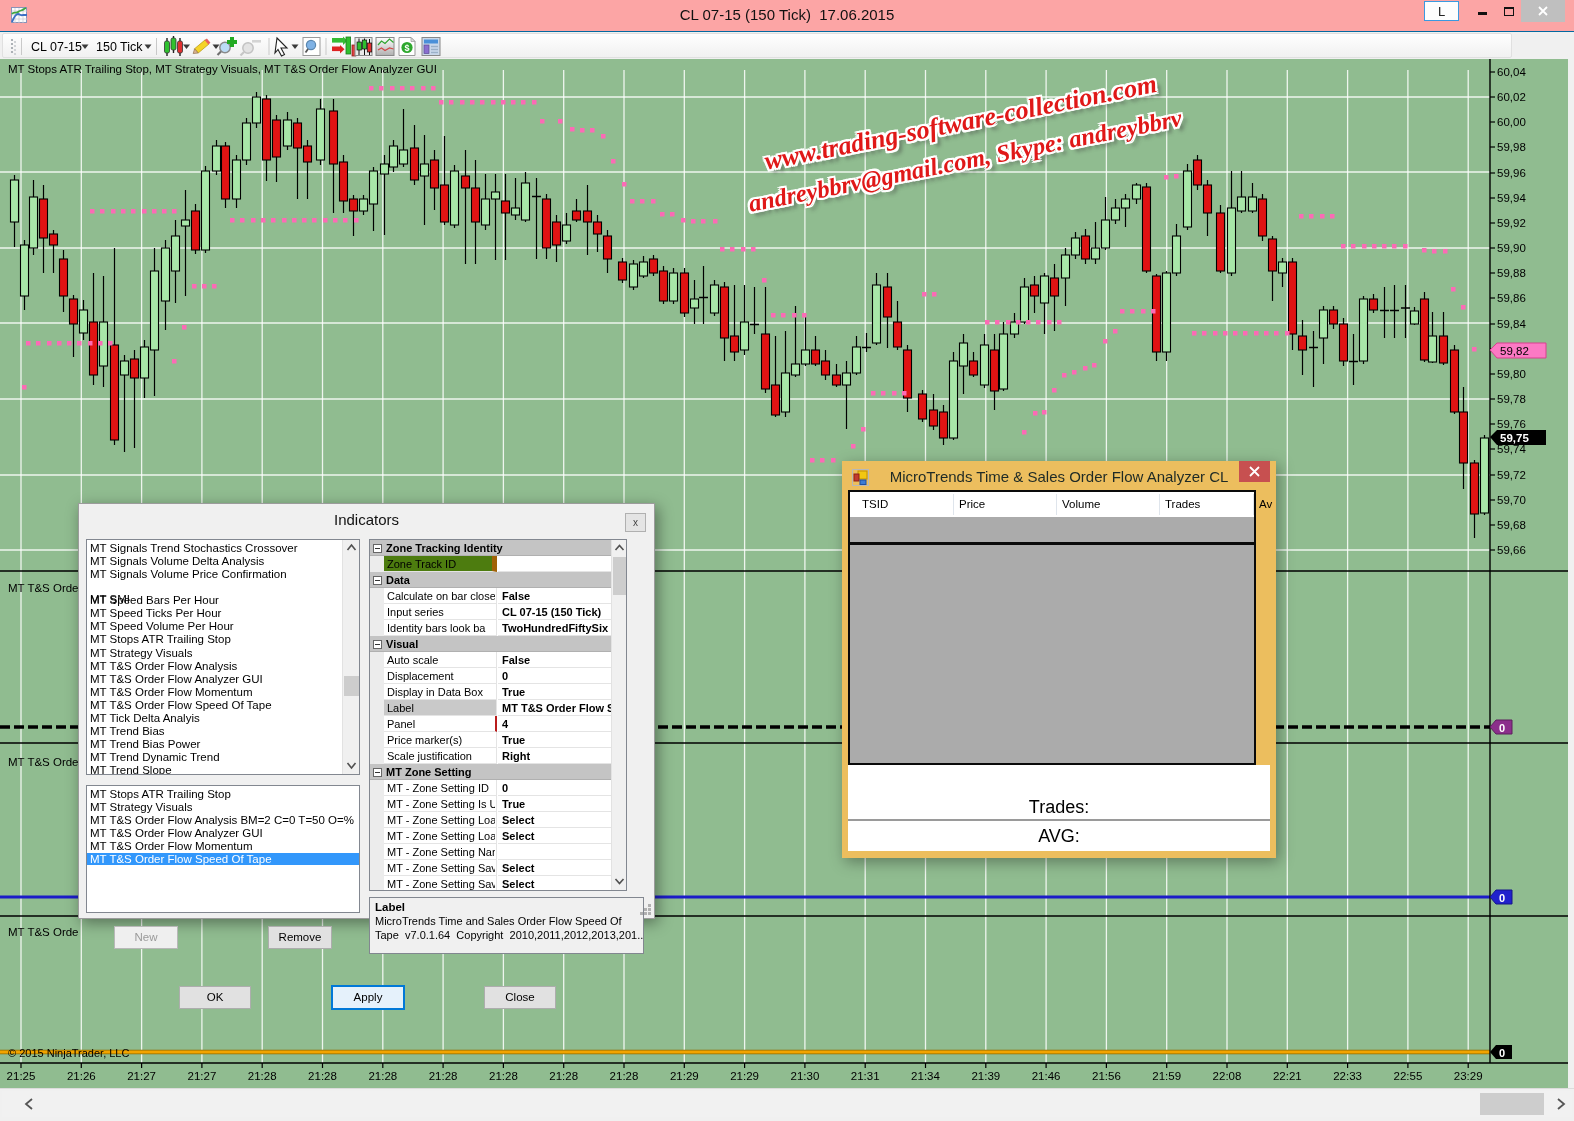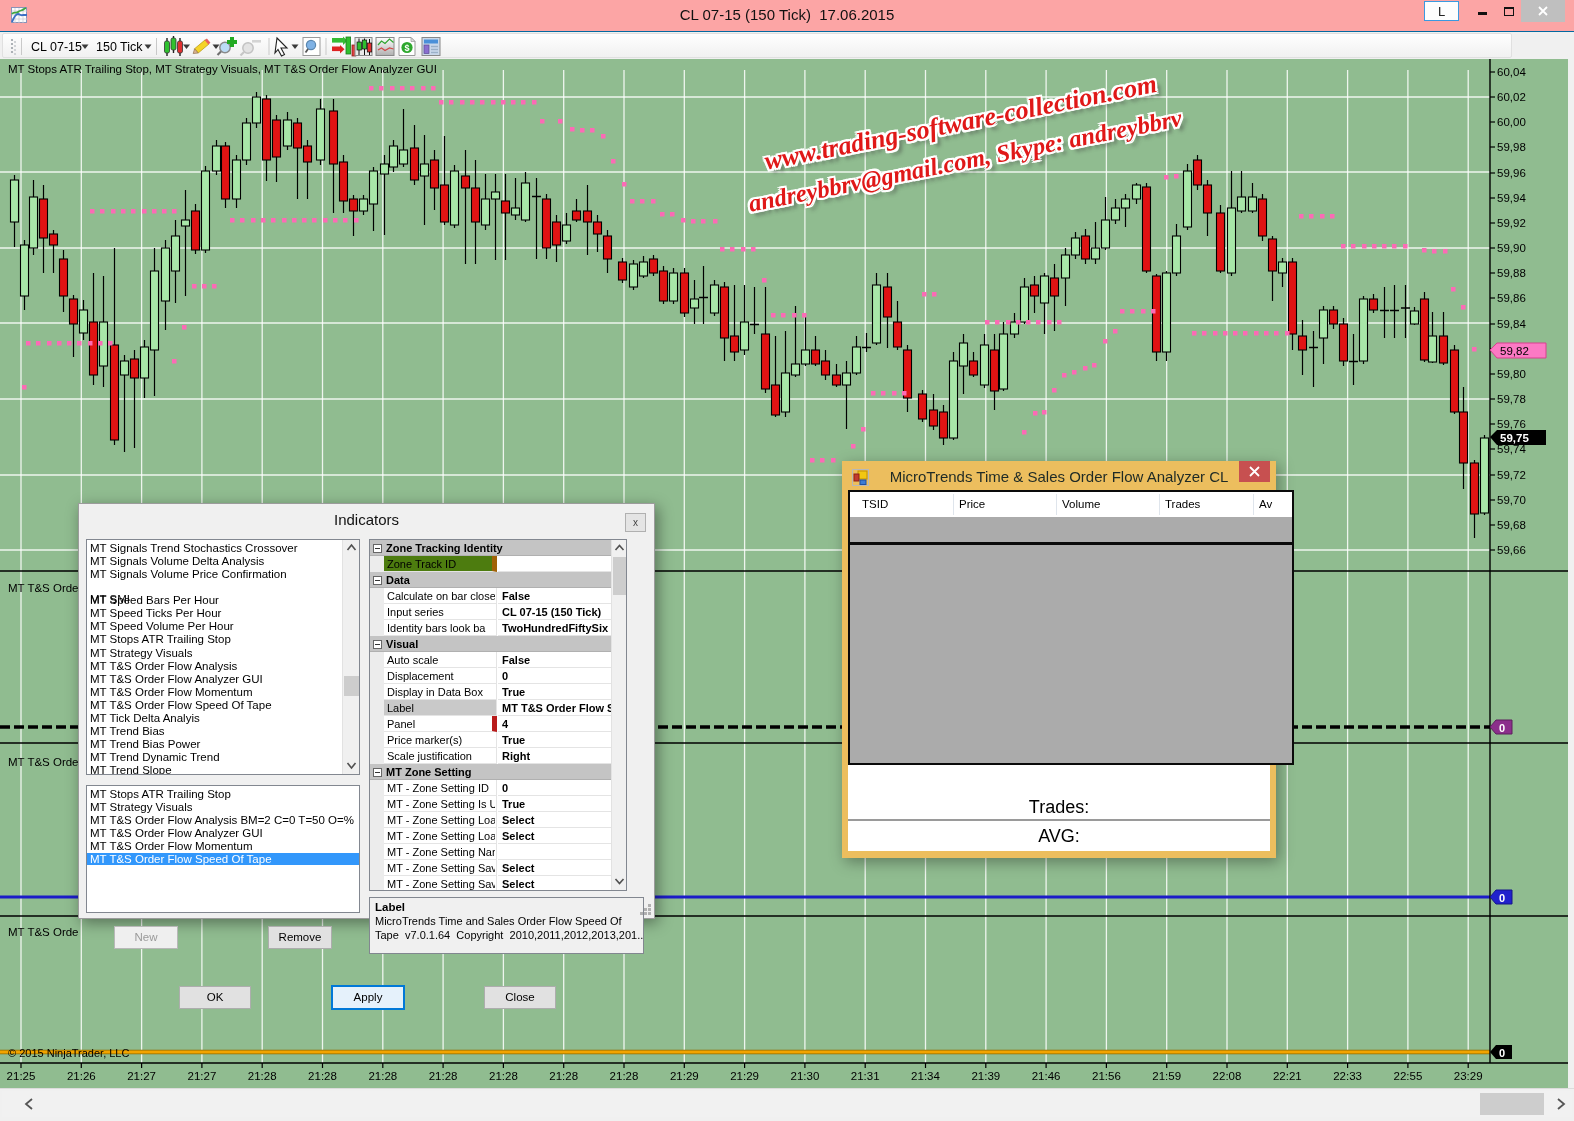--- a/index.html
+++ b/index.html
@@ -813,21 +813,21 @@
       </div>
 <div class="abs" style="left:128px;top:144px;width:113px;height:16px;background:#fff;border-bottom:1px solid #e4e4e4">
         <span style="position:absolute;left:4px;top:2px;font-weight:bold;white-space:nowrap;font-size:11px">True</span>
       </div>
 <div class="abs" style="left:14px;top:160px;width:113px;height:16px;background:#C9C9C9;border-bottom:1px solid #e4e4e4;border-right:1px solid #e4e4e4">
         <span style="position:absolute;left:3px;top:2px;white-space:nowrap;overflow:hidden;width:108px">Label</span>
       </div>
 <div class="abs" style="left:128px;top:160px;width:113px;height:16px;background:#fff;border-bottom:1px solid #e4e4e4">
         <span style="position:absolute;left:4px;top:2px;font-weight:bold;white-space:nowrap;font-size:11px">MT T&amp;S Order Flow Sp</span>
       </div>
-<div class="abs" style="left:14px;top:176px;width:113px;height:16px;background:#fff;border-bottom:1px solid #e4e4e4;border-right:5px solid #b91c1c">
+<div class="abs" style="left:14px;top:176px;width:113px;height:16px;background:#fff;border-bottom:1px solid #e4e4e4;border-right:2px solid #b91c1c">
         <span style="position:absolute;left:3px;top:2px;white-space:nowrap;overflow:hidden;width:108px">Panel</span>
       </div>
 <div class="abs" style="left:128px;top:176px;width:113px;height:16px;background:#fff;border-bottom:1px solid #e4e4e4">
         <span style="position:absolute;left:4px;top:2px;font-weight:bold;white-space:nowrap;font-size:11px">4</span>
       </div>
 <div class="abs" style="left:14px;top:192px;width:113px;height:16px;background:#fff;border-bottom:1px solid #e4e4e4;border-right:1px solid #e4e4e4">
         <span style="position:absolute;left:3px;top:2px;white-space:nowrap;overflow:hidden;width:108px">Price marker(s)</span>
       </div>
 <div class="abs" style="left:128px;top:192px;width:113px;height:16px;background:#fff;border-bottom:1px solid #e4e4e4">
         <span style="position:absolute;left:4px;top:2px;font-weight:bold;white-space:nowrap;font-size:11px">True</span>
@@ -923,21 +923,21 @@
       <rect x="6" y="2" width="9" height="8" fill="#F2C712" stroke="#C09008"></rect>
       <rect x="2" y="5" width="5" height="7" fill="#C23B2E" stroke="#8E2018"></rect>
       <rect x="8" y="11" width="6" height="4.5" fill="#3B7BD4" stroke="#1E4FA0"></rect>
     </svg>
 <div class="abs" style="left:0;right:0;top:7px;text-align:center;font-size:15px;color:#1e2a26">MicroTrends Time &amp; Sales Order Flow Analyzer CL</div>
 <div class="abs" style="left:397px;top:0;width:31px;height:21px;background:#C75050">
       <svg width="11" height="11" style="position:absolute;left:10px;top:5px">
         <path d="M1,1 L10,10 M10,1 L1,10" stroke="#fff" stroke-width="1.8"></path>
       </svg>
     </div>
-<div class="abs" style="left:6px;top:29px;width:446px;height:275px;background:#ABABAB;border:2px solid #0a0a0a">
+<div class="abs" style="left:6px;top:29px;width:408px;height:275px;background:#ABABAB;border:2px solid #0a0a0a">
 <div class="abs" style="left:0;top:0;width:100%;height:25px;background:#fff">
 <span style="position:absolute;left:12px;top:6px;font-size:11.5px">TSID</span>
 <span style="position:absolute;left:109px;top:6px;font-size:11.5px">Price</span>
 <span style="position:absolute;left:212px;top:6px;font-size:11.5px">Volume</span>
 <span style="position:absolute;left:315px;top:6px;font-size:11.5px">Trades</span>
 <span style="position:absolute;left:409px;top:6px;font-size:11.5px">Av</span>
 <div class="abs" style="left:103px;top:2px;width:1px;height:21px;background:#dfe5ec"></div>
 <div class="abs" style="left:206px;top:2px;width:1px;height:21px;background:#dfe5ec"></div>
 <div class="abs" style="left:309px;top:2px;width:1px;height:21px;background:#dfe5ec"></div>
 <div class="abs" style="left:403px;top:2px;width:1px;height:21px;background:#dfe5ec"></div>

